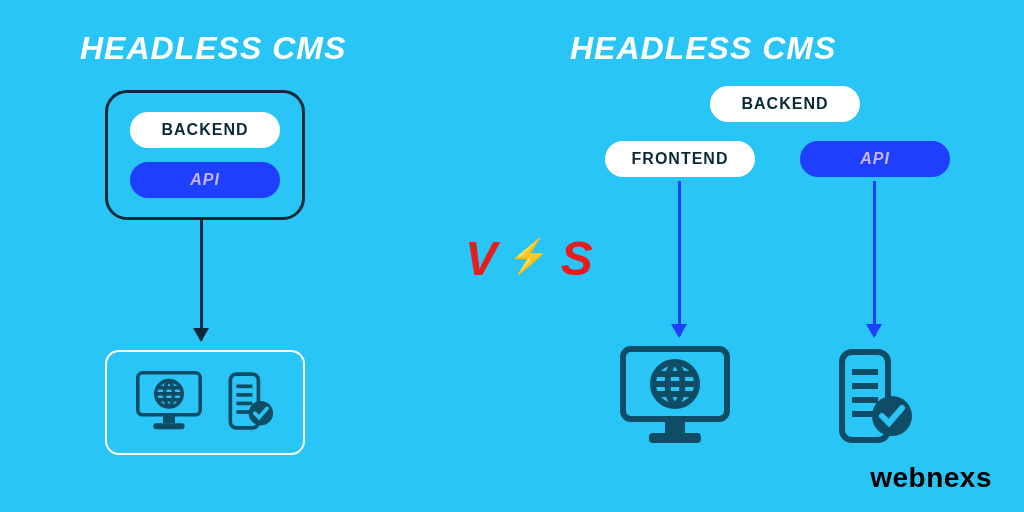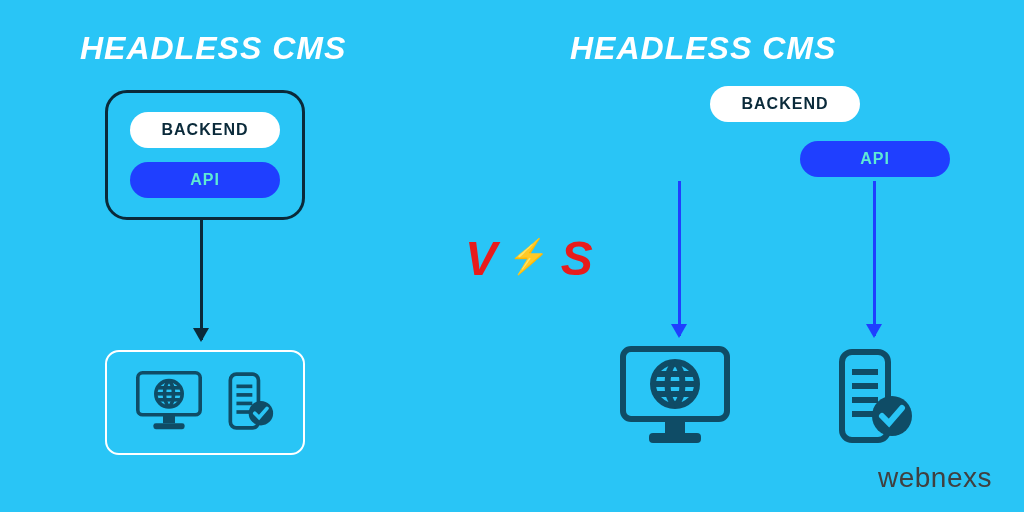--- a/index.html
+++ b/index.html
@@ -42,21 +42,21 @@
     height: 36px;
     border-radius: 20px;
     display: flex;
     align-items: center;
     justify-content: center;
     font-weight: 900;
     font-size: 16px;
     letter-spacing: 1px;
   }
   .pill-white { background: #ffffff; color: #0a2a3a; }
-  .pill-blue { background: #1f3fff; color: #5eead4; }
+  .pill-blue { background: #1f3fff; color: #c4b5fd; font-style: italic; }
 
   .arrow-black {
     position: absolute;
     top: 220px;
     left: 200px;
     width: 3px;
     height: 120px;
     background: #0a2a3a;
   }
   .arrow-black::after {
@@ -139,23 +139,23 @@
   .arrow-blue-1 { top: 95px; left: 108px; height: 155px; }
   .arrow-blue-2 { top: 95px; left: 303px; height: 155px; }
 
   .dev-desktop { position:absolute; top:255px; left:45px; }
   .dev-mobile  { position:absolute; top:260px; left:260px; }
 
   .brand {
     position: absolute;
     bottom: 18px;
     right: 32px;
-    color: #404040;
+    color: #000000;
     font-size: 28px;
-    font-weight: 400;
+    font-weight: 700;
     letter-spacing: 0.5px;
   }
 
   
   .desktop-icon { width: 120px; height: 110px; }
   .desktop-icon-sm { width: 72px; height: 66px; }
   .mobile-icon { width: 90px; height: 100px; }
   .mobile-icon-sm { width: 55px; height: 64px; }
 
   svg .stroke { fill:none; stroke:#0f4c66; stroke-width:6; }
@@ -198,20 +198,21 @@
     </svg>
   </span>
 </div>
 
 <div class="vs">
   <span>V</span><span class="bolt">⚡</span><span>S</span>
 </div>
 
 <div class="decoupled">
   <div class="pill pill-white d-backend">BACKEND</div>
+  <div class="pill pill-white d-frontend">FRONTEND</div>
   <div class="pill pill-blue d-api">API</div>
   <div class="conn-hline"></div>
   <div class="arrow-blue arrow-blue-1"></div>
   <div class="arrow-blue arrow-blue-2"></div>
 
   <span class="dev-desktop">
     <svg class="desktop-icon" viewBox="0 0 120 110">
       <rect class="stroke" x="8" y="8" width="104" height="70" rx="8"></rect>
       <rect class="fill" x="50" y="78" width="20" height="14"></rect>
       <rect class="fill" x="34" y="92" width="52" height="10" rx="4"></rect>

